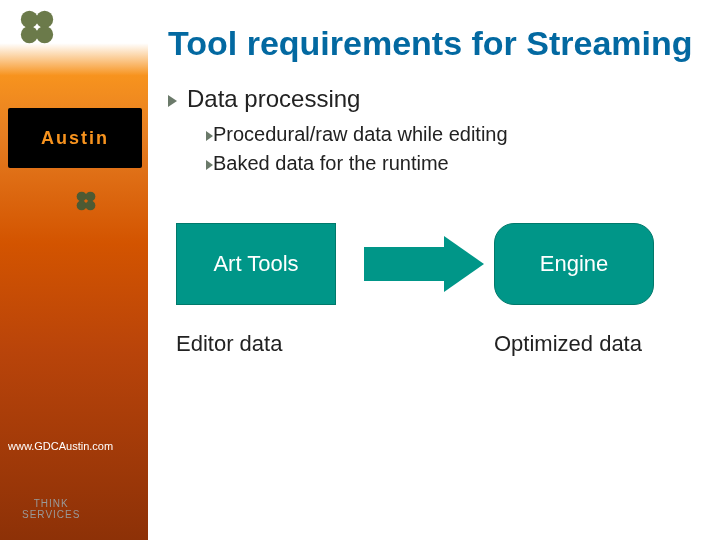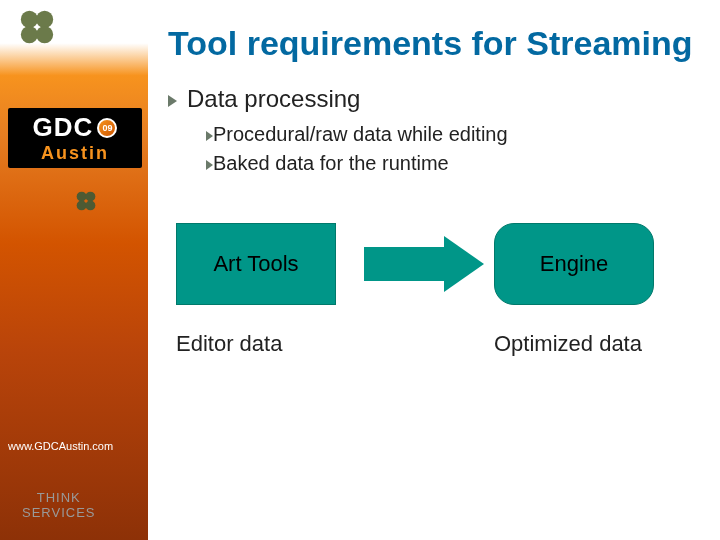--- a/index.html
+++ b/index.html
@@ -27,42 +27,42 @@
     border:2px solid #fff; font-size:9px; color:#fff; display:flex;align-items:center;justify-content:center; font-weight:bold;
   }
   .gdc-logo .austin { font-size: 18px; color:#f7931e; font-weight:bold; letter-spacing:2px; }
   .sidebar .shamrock2 { position: absolute; top: 190px; left: 75px; }
   .sidebar .url {
     position: absolute; bottom: 88px; left: 8px; color: #fff; font-size: 11px; font-weight: normal;
   }
   .sidebar .tslogo {
     position: absolute; bottom: 20px; left: 22px; color: #bbb; font-size: 10px; text-align:center; letter-spacing:1px;
   }
-  .tslogo .tlabel { display:block; font-size:13px; color:#999; }
+  .tslogo .tlabel { display:block; font-size:10px; color:#999; }
   .content {
     flex: 1; padding: 24px 26px 10px 20px; position: relative;
   }
   .title {
     font-size: 34px; color: #0369a1; line-height: 1.15; margin-bottom: 22px;
   }
   .bullet-l1 {
     display:flex; align-items:flex-start; gap:10px; font-size: 24px; color:#222; margin-bottom:10px;
   }
   .bullet-l2 {
     display:flex; align-items:flex-start; font-size: 20px; color:#222; margin-left: 38px; margin-top:6px;
   }
   .chev {
     display:inline-block; width:0; height:0; border-top:6px solid transparent; border-bottom:6px solid transparent; border-left:9px solid #6b7a6a; margin-top:10px; flex-shrink:0;
   }
   .chev.small { border-top-width:5px; border-bottom-width:5px; border-left-width:7px; margin-top:8px; }
   .diagram {
     margin-top: 48px; display:flex; align-items:center; justify-content:flex-start; gap:0; padding-left:8px;
   }
   .box {
-    background:#009688; color:#000000; font-size:22px; display:flex; align-items:center; justify-content:center;
+    background:#009688; color:#ffffff; font-size:22px; display:flex; align-items:center; justify-content:center;
     border:1px solid #00796b;
   }
   .box.art { width: 160px; height: 82px; }
   .box.engine { width: 160px; height: 82px; margin-left: 10px; border-radius: 20px;}
   .gap1 { width: 28px; }
   .arrow-box {
     width: 120px; height: 56px; position: relative; display:flex; align-items:center;
   }
   .arrow-shaft {
     width: 80px; height: 34px; background:#009688;
@@ -84,24 +84,20 @@
 
 <div class="slide">
   <div class="sidebar">
     <svg class="shamrock shamrock1" width="38" height="38" viewBox="0 0 40 40">
       <circle cx="12" cy="12" r="9" fill="#6b7a4a"></circle>
       <circle cx="28" cy="12" r="9" fill="#6b7a4a"></circle>
       <circle cx="12" cy="28" r="9" fill="#6b7a4a"></circle>
       <circle cx="28" cy="28" r="9" fill="#6b7a4a"></circle>
     </svg>
     <div class="gdc-logo">
-      <div class="gdc-row">
-        <span class="gdc-text">GDC</span>
-        <span class="gdc-09">09</span>
-      </div>
       <span class="austin">Austin</span>
     </div>
     <svg class="shamrock shamrock2" width="22" height="22" viewBox="0 0 40 40">
       <circle cx="12" cy="12" r="9" fill="#4d5a33"></circle>
       <circle cx="28" cy="12" r="9" fill="#4d5a33"></circle>
       <circle cx="12" cy="28" r="9" fill="#4d5a33"></circle>
       <circle cx="28" cy="28" r="9" fill="#4d5a33"></circle>
     </svg>
     <div class="url">www.GDCAustin.com</div>
     <div class="tslogo">

